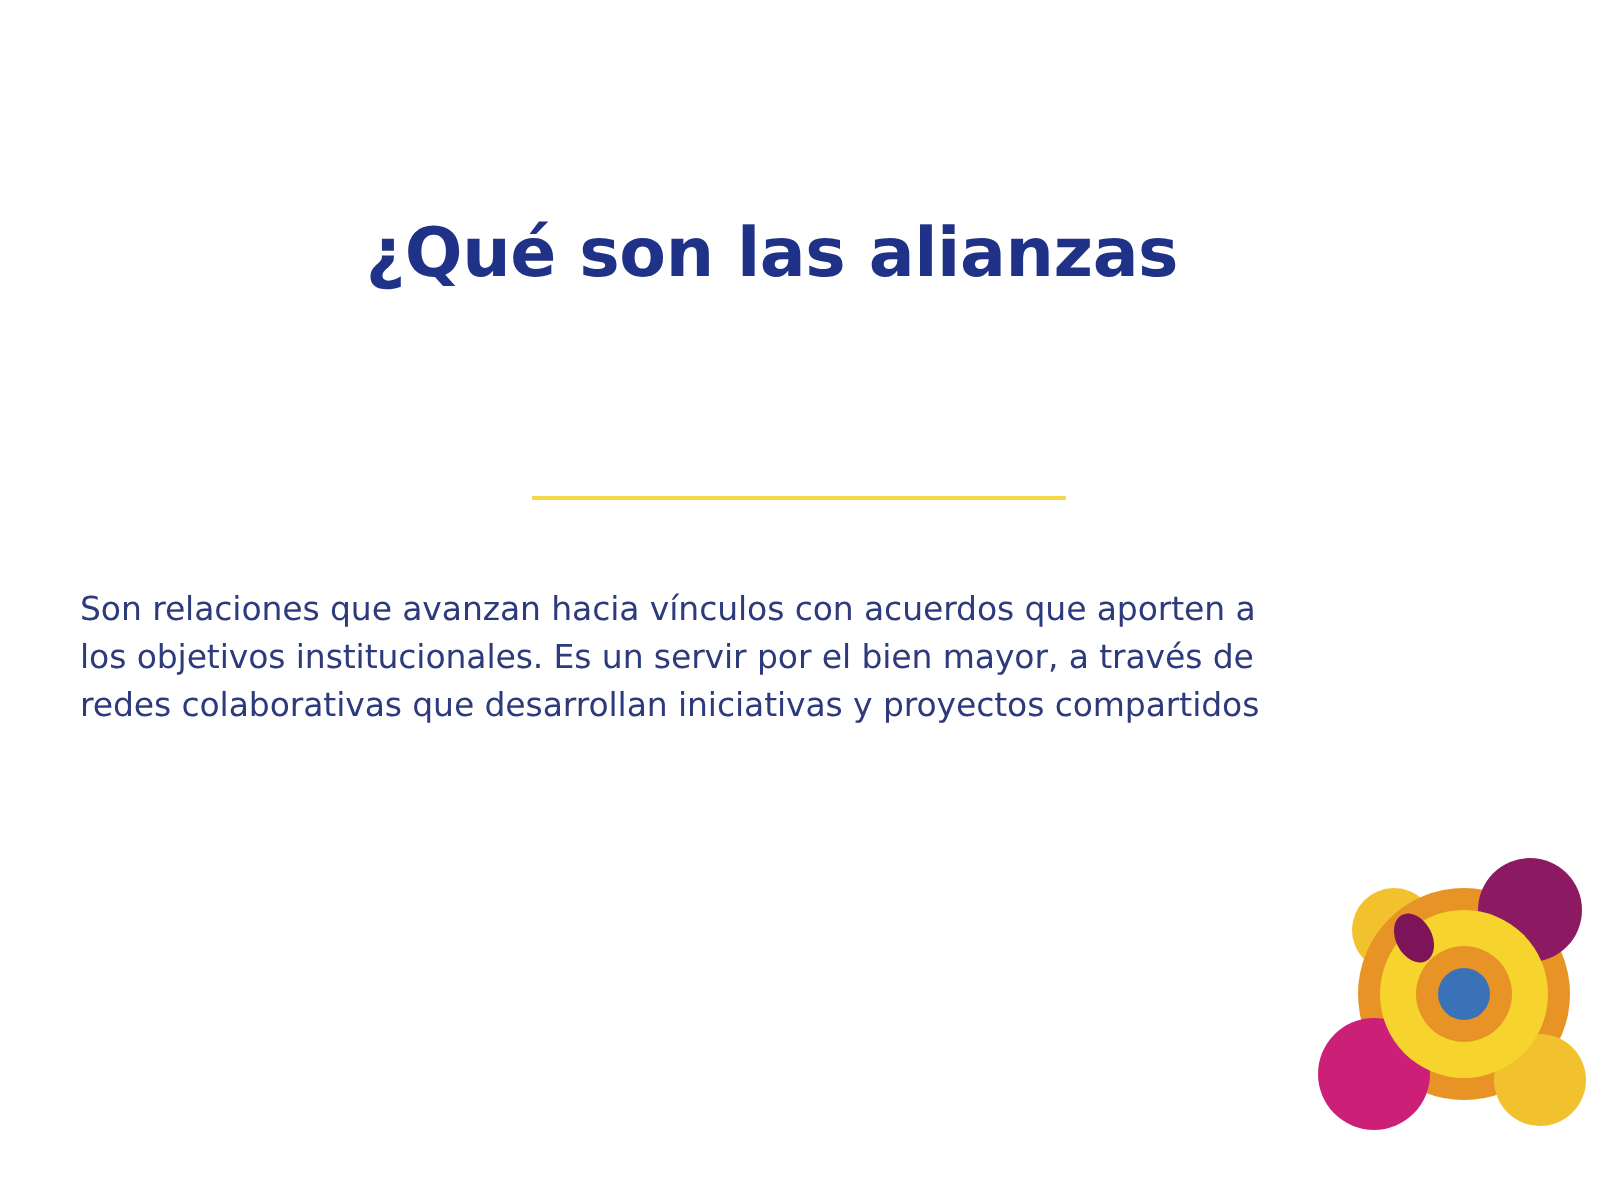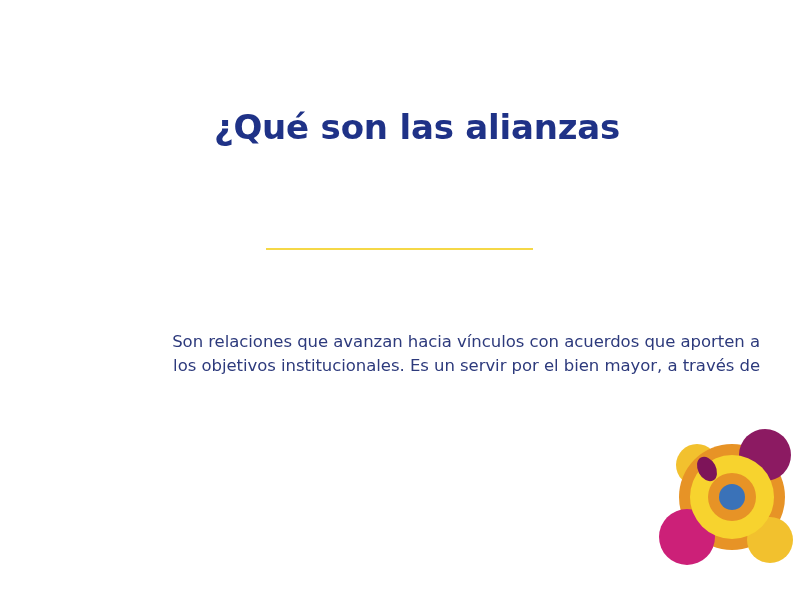--- a/index.html
+++ b/index.html
@@ -17,21 +17,21 @@
     position: relative;
     width: 800px;
     height: 600px;
     background: #ffffff;
     overflow: hidden;
   }
 
   
   #title-block {
     position: absolute;
-    left: 117px;
+    left: 86px;
     top: 105px;
     width: 600px;
     text-align: center;
   }
   .title-line {
     display: block;
     font-family: "DejaVu Sans", sans-serif;
     font-weight: bold;
     font-size: 34px;
     line-height: 45px;
@@ -49,22 +49,21 @@
     height: 2px;
     background: #f5d847;
   }
 
   
   #body-block {
     position: absolute;
     left: 40px;
     top: 293px;
     width: 720px;
-    text-align: right;
-    margin-top: 37px;
+    text-align: left;
   }
   .body-line {
     display: block;
     font-family: "DejaVu Sans", sans-serif;
     font-weight: normal;
     font-size: 16.5px;
     line-height: 24px;
     letter-spacing: -0.05px;
     color: #2d3a7c;
     white-space: nowrap;
@@ -91,20 +90,21 @@
 
   <div id="title-block">
     <span class="title-line">¿Qué son las alianzas</span>
   </div>
 
   <div id="divider"></div>
 
   <div id="body-block">
     <span class="body-line">Son relaciones que avanzan hacia vínculos con acuerdos que aporten a</span>
     <span class="body-line">los objetivos institucionales. Es un servir por el bien mayor, a través de</span>
+    <span class="body-line">redes colaborativas que desarrollan iniciativas y proyectos compartidos</span>
   </div>
 
   <div id="decor-graphic">
     <svg viewBox="0 0 150 160" xmlns="http://www.w3.org/2000/svg">
 
       <circle cx="42" cy="45" r="21" fill="#f2c12e"></circle>
 
       <circle cx="77" cy="77" r="53" fill="#e79326"></circle>
 
       <circle cx="110" cy="35" r="26" fill="#8c1a62"></circle>

